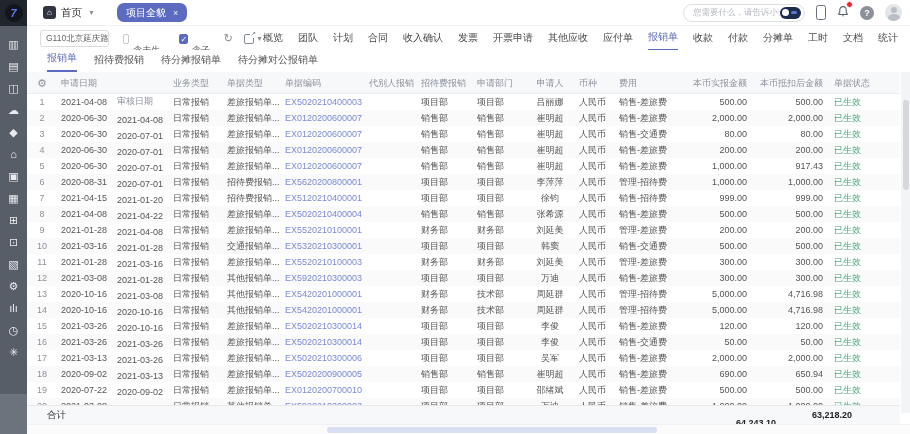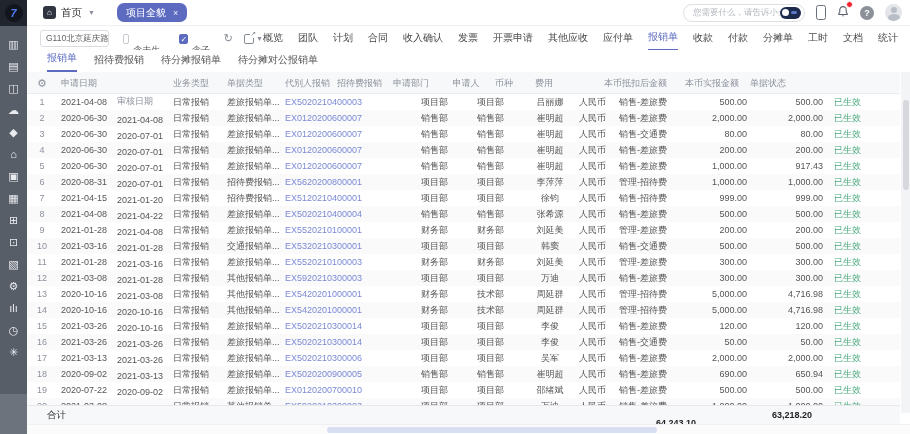--- a/index.html
+++ b/index.html
@@ -69,21 +69,21 @@
   .tbody { height:311px; overflow:hidden; }
   .c0{width:30px;text-align:center;color:#8c919c;}
   .c1{width:56px;} .c2{width:56px;margin-top:36px;} .c3{width:54px;} .c4{width:58px;}
   .c5{width:84px;} .c6{width:52px;} .c7{width:56px;} .c8{width:52px;font-family:Liberation Serif, serif;}
   .c9{width:50px;text-align:center;} .c10{width:40px;} .c11{width:64px;}
   .c12{width:72px;text-align:right;} .c13{width:76px;text-align:right;}
   .c14{width:44px;padding-left:7px;}
   .link { color:var(--link); cursor:pointer; }
   .status { color:var(--green); }
   .gear { color:#9aa0ab; font-size:11px; cursor:pointer; }
-  .tfoot { height:19px; background:#f7f8fa; border-top:1px solid #e6e8ec; display:flex; align-items:center;gap:40px; }
+  .tfoot { height:19px; background:#f7f8fa; border-top:1px solid #e6e8ec; display:flex; align-items:center; }
   .ft-label { width:84px; padding-left:20px; font-size:9.5px; color:#333; }
   .ft-spacer { flex:1; }
   .ft-num { font-size:9px; font-weight:bold; color:#222; text-align:right; }
   .ft-a { width:72px; padding-right:4px;margin-top:16px; } .ft-b { width:76px; padding-right:4px; }
   .ft-end { width:44px; }
 
   
   .vscroll { position:absolute; right:0; top:72px; width:9px; height:341px; background:#f3f4f6; }
   .vthumb { position:absolute; top:28px; left:1.5px; width:6px; height:90px; border-radius:3px; background:#d6d8dd; }
   .hscroll { position:absolute; left:27px; bottom:0; width:883px; height:10px; background:#fbfbfc; border-top:1px solid #f0f1f3; }
@@ -194,28 +194,29 @@
     </div>
 
   <div class="table">
     <div class="thead" id="thead">
         <div class="tr">
           <span class="td c0 gear">⚙</span>
           <span class="td c1">申请日期</span>
           <span class="td c2">审核日期</span>
           <span class="td c3">业务类型</span>
           <span class="td c4">单据类型</span>
+          <span class="td c5">单据编码</span>
           <span class="td c6">代别人报销</span>
           <span class="td c7">招待费报销</span>
           <span class="td c8">申请部门</span>
           <span class="td c9">申请人</span>
           <span class="td c10">币种</span>
           <span class="td c11">费用</span>
+          <span class="td c12">本币实报金额</span>
           <span class="td c13">本币抵扣后金额</span>
-          <span class="td c12">本币实报金额</span>
           <span class="td c14">单据状态</span>
         </div>
       </div>
     <div class="tbody" id="tbody">
         <div class="tr">
           <span class="td c0">1</span>
           <span class="td c1">2021-04-08</span>
           <span class="td c2">2021-04-08</span>
           <span class="td c3">日常报销</span>
           <span class="td c4">差旅报销单...</span>

